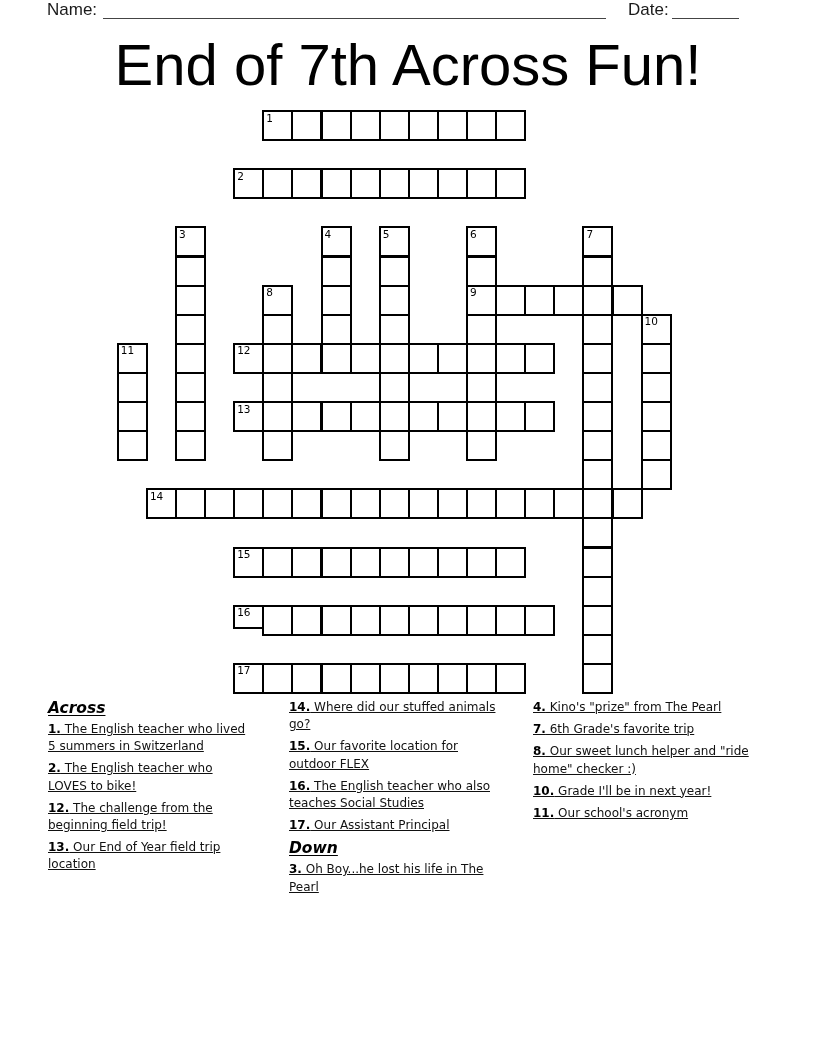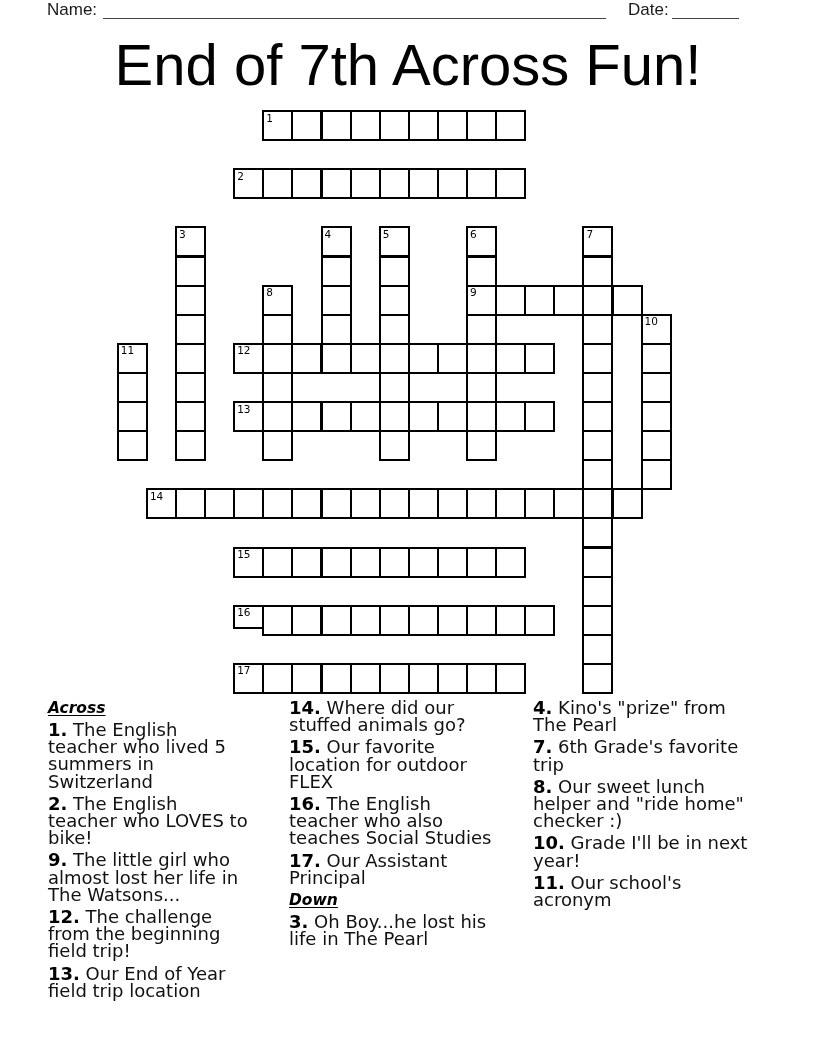--- a/index.html
+++ b/index.html
@@ -28,21 +28,21 @@
   }
   .clues { position:absolute; top:699px; left:0; width:100%; }
   .clue-col { position:absolute; top:0; }
   #clue-col-1 { left:48px;  width:203px; }
   #clue-col-2 { left:289px; width:208px; }
   #clue-col-3 { left:533px; width:222px; }
   .clue-heading {
     font-size:15.5px; font-weight:bold; line-height:18px; margin:0 0 4px 0; color:#000;
   }
   .clue-heading span { text-decoration:underline; text-underline-offset:2px;font-style:italic; }
-  .clue { margin:0 0 5px 0; font-size:18px; line-height:17.2px; color:#111; }
+  .clue { margin:0 0 5px 0; font-size:12px; line-height:17.2px; color:#111;text-decoration:underline; }
   .clue b { color:#000; }
 </style>
 </head>
 <body>
 
 <div class="page">
 
   <span class="hdr-label" style="left:47px; top:1px;">Name:</span>
   <div class="blank-line" style="left:103px; top:18px; width:503px;"></div>
 
@@ -232,21 +232,20 @@
       <div class="cell" style="left: 436.9px; top: 662.9px; width: 31.1px; height: 31.1px; border-color: rgb(0, 0, 0); background: rgb(255, 255, 255);"></div>
       <div class="cell" style="left: 466px; top: 662.9px; width: 31.1px; height: 31.1px; border-color: rgb(0, 0, 0); background: rgb(255, 255, 255);"></div>
       <div class="cell" style="left: 495.1px; top: 662.9px; width: 31.1px; height: 31.1px; border-color: rgb(0, 0, 0); background: rgb(255, 255, 255);"></div>
     </div>
 
   <div class="clues">
     <div class="clue-col" id="clue-col-1">
         <div class="clue-heading"><span>Across</span></div>
         <p class="clue"><b>1.</b> The English teacher who lived 5 summers in Switzerland</p>
         <p class="clue"><b>2.</b> The English teacher who LOVES to bike!</p>
-        <p class="clue"><b>9.</b> The little girl who almost lost her life in The Watsons...</p>
         <p class="clue"><b>12.</b> The challenge from the beginning field trip!</p>
         <p class="clue"><b>13.</b> Our End of Year field trip location</p>
       </div>
     <div class="clue-col" id="clue-col-2">
         <p class="clue"><b>14.</b> Where did our stuffed animals go?</p>
         <p class="clue"><b>15.</b> Our favorite location for outdoor FLEX</p>
         <p class="clue"><b>16.</b> The English teacher who also teaches Social Studies</p>
         <p class="clue"><b>17.</b> Our Assistant Principal</p>
         <div class="clue-heading"><span>Down</span></div>
         <p class="clue"><b>3.</b> Oh Boy...he lost his life in The Pearl</p>

